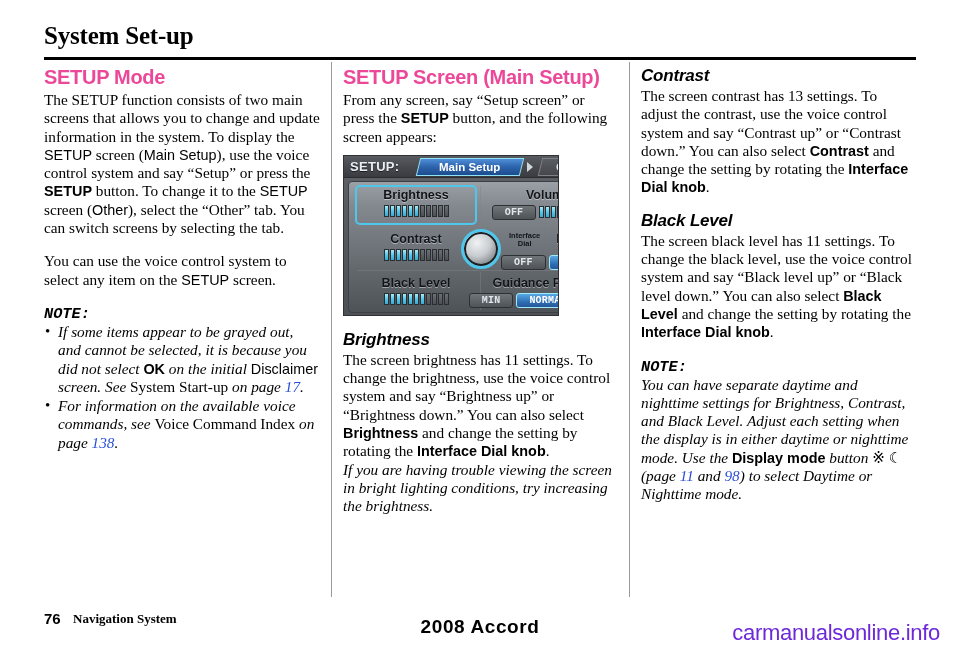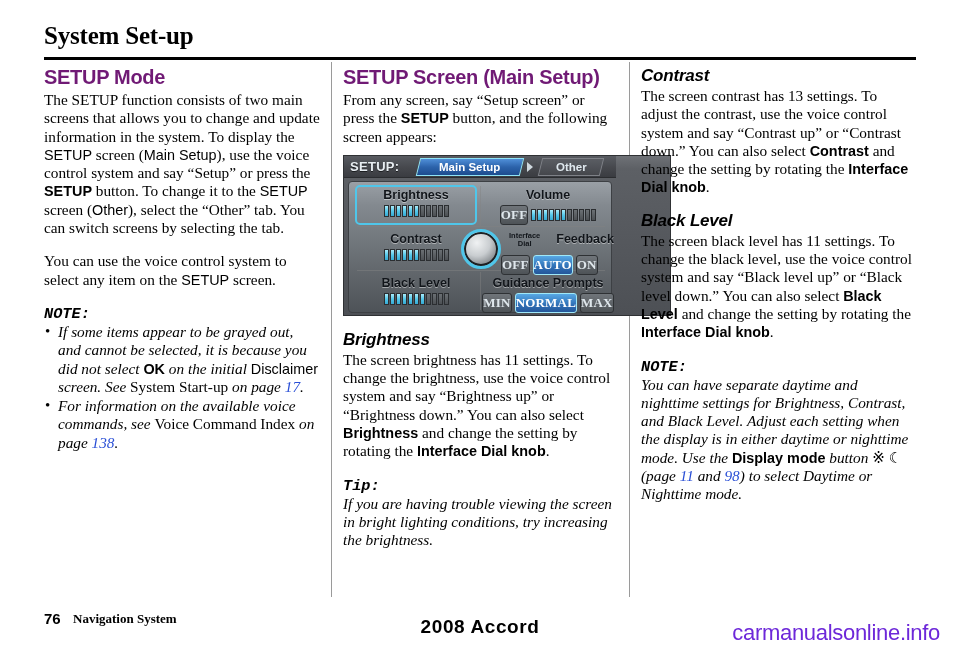--- a/index.html
+++ b/index.html
@@ -36,21 +36,21 @@
     position: absolute; top: 62px; width: 1px; height: 535px;
     background: #9a9a9a;
   }
   .divider-1 { left: 331px; }
   .divider-2 { left: 629px; }
 
   
   h2.sec {
     margin: 0 0 2px 0;
     font-family: "Liberation Sans", sans-serif;
-    font-weight: bold; font-size: 20px; color: #701a75;
+    font-weight: bold; font-size: 20px; color: #ec4899;
     letter-spacing: -0.3px;
   }
   h3.sub {
     margin: 14px 0 1px 0;
     font-family: "Liberation Sans", sans-serif;
     font-weight: bold; font-style: italic; font-size: 17px; color: #000;
     letter-spacing: -0.2px;
   }
   p.body {
     margin: 0;
@@ -80,21 +80,21 @@
   }
   ul.notes li .bullet {
     position: absolute; left: 1px; top: -1px;
     font-style: normal; font-size: 15px;
   }
   .pg { color: #2a4fd6; font-style: italic; }
   .sym { font-style: normal; font-family: "DejaVu Sans", sans-serif; font-size: 15px; }
 
   
   .navshot {
-    position: relative; width: 328px; height: 161px;
+    position: relative; width: 216px; height: 161px;
     margin-top: 9px;
     background: linear-gradient(180deg,#6f7277 0%,#5d6065 8%,#4d5055 100%);
     border: 1px solid #2f3134;
     overflow: hidden;
   }
   .ns-topbar {
     position: absolute; left: 0; top: 0; width: 272px; height: 22px;
     background: linear-gradient(180deg,#585b61 0%,#46484d 55%,#3a3c41 100%);
     border-bottom: 1px solid #2b2d30;
   }
@@ -152,23 +152,23 @@
   }
   .barmeter { display: flex; gap: 1px; margin-top: 3px; }
   .barmeter i {
     display: block; width: 5px; height: 12px;
     border: 1px solid #2b2e31;
   }
   .barmeter i.on  { background: linear-gradient(180deg,#a9ecfb 0%,#56c8ea 50%,#35aad4 100%); }
   .barmeter i.off { background: linear-gradient(180deg,#6b7074 0%,#4c5054 100%); }
 
   .ns-btn {
-    font-family: Liberation Serif, serif;
-    font-size: 13px; font-weight: bold;
-    padding: 1px 0; border-radius: 3px;
+    font-family: Liberation Mono, monospace;
+    font-size: 10px; font-weight: bold;
+    padding: 1px 12px; border-radius: 3px;
     border: 1px solid #2e3134; color: #dfe7ec;
     background: linear-gradient(180deg,#70757a 0%,#4e5357 100%);
     letter-spacing: 0.2px;
   }
   .ns-btn.sel {
     border: 1px solid #9fe8f8; color: #ffffff;
     background: linear-gradient(180deg,#57a8e4 0%,#2f6fb5 60%,#24579a 100%);
   }
   .ns-btnrow { display: flex; gap: 3px; align-items: center; margin-top: 3px; }
 
@@ -363,21 +363,20 @@
             <div class="ns-btn sel">NORMAL</div>
             <div class="ns-btn">MAX</div>
           </div>
         </div>
       </div>
     </div>
 
     <h3 class="sub">Brightness</h3>
     <p class="body"><span>The screen brightness has 11 settings. To change the brightness, use the voice control system and say “Brightness up” or “Brightness down.” You can also select </span><span class="sansb">Brightness</span><span> and change the setting by rotating the </span><span class="sansb">Interface Dial knob</span><span>.</span></p>
 
-    <p class="note-label">Tip:</p>
     <p class="noteitalic">If you are having trouble viewing the screen in bright lighting conditions, try increasing the brightness.</p>
   </div>
 
   <div class="col col-3">
     <h3 class="sub" style="margin-top:0;">Contrast</h3>
     <p class="body"><span>The screen contrast has 13 settings. To adjust the contrast, use the voice control system and say “Contrast up” or “Contrast down.” You can also select </span><span class="sansb">Contrast</span><span> and change the setting by rotating the </span><span class="sansb">Interface Dial knob</span><span>.</span></p>
 
     <h3 class="sub">Black Level</h3>
     <p class="body"><span>The screen black level has 11 settings. To change the black level, use the voice control system and say “Black level up” or “Black level down.” You can also select </span><span class="sansb">Black Level</span><span> and change the setting by rotating the </span><span class="sansb">Interface Dial knob</span><span>.</span></p>
 

